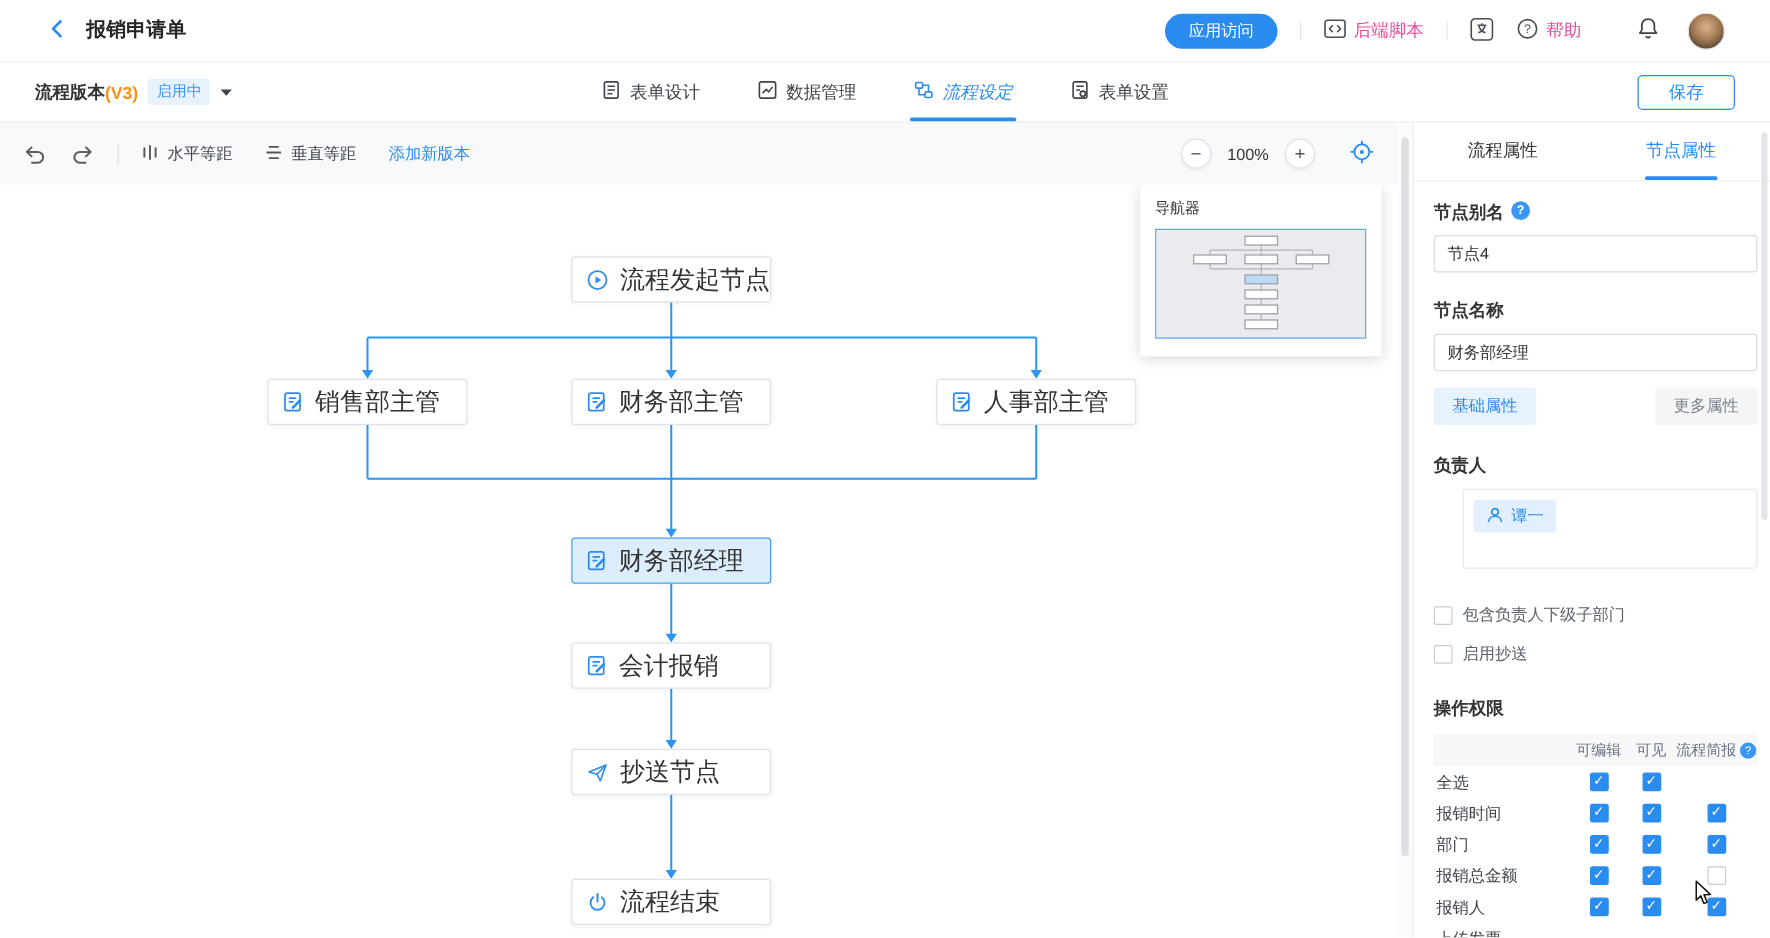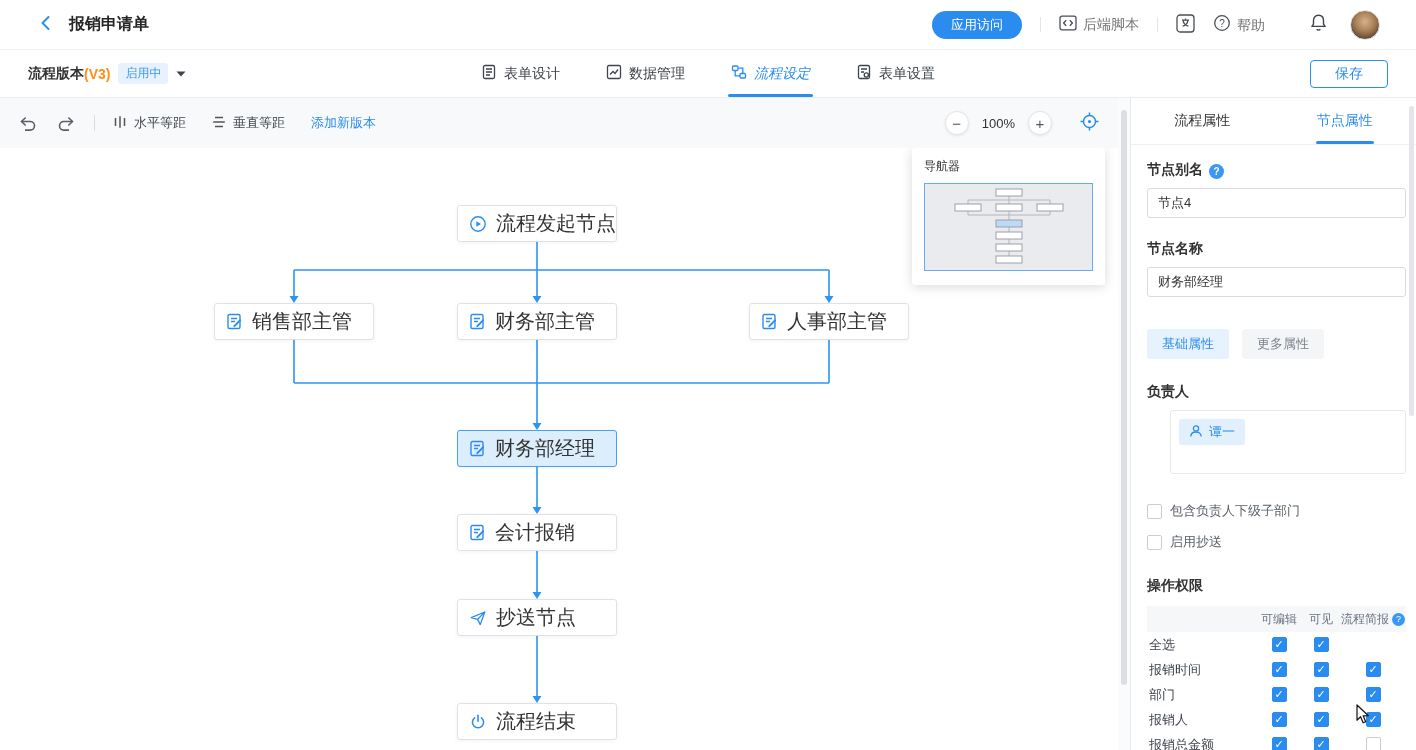--- a/index.html
+++ b/index.html
@@ -10,21 +10,21 @@
   }
 
   
   .topbar { height: 50px; display: flex; align-items: center; padding: 0 36px; border-bottom: 1px solid #eef0f2; background:#fff; }
   .topbar-left { display: flex; align-items: center; gap: 13px; }
   .back-btn { display: flex; align-items: center; cursor: pointer; }
   .page-title { font-size: 16px; font-weight: 700; color: #262626; }
   .topbar-right { margin-left: auto; display: flex; align-items: center; gap: 18px; }
   .pill-btn { background: #2b8cf0; color: #fff; font-size: 13px; height: 28px; padding: 0 19px; border-radius: 14px; display: flex; align-items: center; cursor: pointer; }
   .vdiv { width: 1px; height: 15px; background: #e3e5e9; }
-  .menu-item { display: flex; align-items: flex-end; gap: 6px; font-size: 14px; color: #737373; cursor: pointer; }
+  .menu-item { display: flex; align-items: center; gap: 6px; font-size: 14px; color: #ec4899; cursor: pointer; }
   .bell-wrap { margin-left: 26px; display:flex; align-items:center; }
   .avatar { width: 30px; height: 30px; border-radius: 50%; margin-left: 4px;
     background: radial-gradient(circle at 50% 38%, #d8b28c 0%, #a57d55 45%, #5a4433 80%, #3c2f26 100%);
     border: 1px solid #e5e5e5; }
 
   
   .subbar { height: 48px; display: flex; align-items: center; padding: 0 28px; border-bottom: 1px solid #e9ecf0; position: relative; background:#fff; }
   .version-group { display: flex; align-items: center; cursor: pointer; }
   .version-label { font-size: 14px; font-weight: 700; color: #333; }
   .version-num { font-size: 14px; font-weight: 700; color: #ff8d1a; }
@@ -68,26 +68,26 @@
   .canvas-scrollbar .thumb { position: absolute; top: 12px; left: 3px; width: 6px; height: 575px; background: #dcdee2; border-radius: 3px; cursor: pointer; }
 
   
   .panel { width: 286px; border-left: 1px solid #e8eaed; display: flex; flex-direction: column; position: relative; background: #fff; }
   .panel-tabs { height: 47px; display: flex; border-bottom: 1px solid #eef0f3; flex: none; }
   .panel-tab { flex: 1; display: flex; align-items: center; justify-content: center; font-size: 14px; color: #333; position: relative; cursor: pointer; }
   .panel-tab.active { color: #2b8cf0; }
   .panel-tab.active::after { content: ""; position: absolute; bottom: 0; left: 50%; transform: translateX(-50%); width: 58px; height: 3px; background: #2b8cf0; border-radius: 2px; }
   .panel-body { flex: 1; padding: 16px 10px 0 16px; overflow: hidden; }
 
-  .field-label { font-size: 14px; font-weight: 700; color: #333; display: flex; align-items: flex-end; gap: 6px; }
+  .field-label { font-size: 14px; font-weight: 700; color: #333; display: flex; align-items: flex-start; gap: 6px; }
   .help-dot { width: 15px; height: 15px; border-radius: 50%; background: #3b97f4; color: #fff; font-size: 10px; display: inline-flex; align-items: center; justify-content: center; cursor: pointer; flex: none; }
   .help-dot::after { content: "?"; }
   .text-input { margin-top: 9px; height: 30px; border: 1px solid #d9dce1; border-radius: 3px; width: 100%; display: flex; align-items: center; padding: 0 10px; font-size: 13px; color: #333; background:#fff; cursor: text; }
   .mt22 { margin-top: 22px; }
-  .attr-btns { margin-top: 32px; display: flex; gap: 13px; }
+  .attr-btns { margin-top: 13px; display: flex; gap: 13px; justify-content: space-between; }
   .attr-btn { height: 30px; padding: 0 15px; font-size: 13px; border-radius: 3px; display: flex; align-items: center; cursor: pointer; }
   .attr-btn.primary { background: #e6f2fe; color: #2b8cf0; }
   .attr-btn.plain { background: #f3f5f7; color: #7b828c; }
   .owner-label { margin-top: 24px; }
   .owner-box { margin-top: 9px; border: 1px solid #e6e8ec; border-radius: 3px; height: 64px; padding: 8px; cursor: pointer; margin-left: 23px; }
   .owner-tag { display: inline-flex; align-items: center; gap: 6px; background: #e2f0fd; color: #2b8cf0; font-size: 13px; height: 26px; padding: 0 10px; border-radius: 3px; cursor: pointer; }
   .check-row { display: flex; align-items: center; gap: 8px; font-size: 13px; color: #5a6069; margin-top: 13px; }
   .check-row.first { margin-top: 28px; }
   .cb { width: 15px; height: 15px; border: 1px solid #c8ccd3; border-radius: 2px; background: #fff; display: flex; align-items: center; justify-content: center; cursor: pointer; flex: none; }
   .cb.checked { background: #2b8cf0; border-color: #2b8cf0; }
@@ -485,30 +485,30 @@
           <span class="cb checked"></span>
           <span class="cb checked"></span>
         </div>
         <div class="perm-row">
           <span class="row-label">部门</span>
           <span class="cb checked"></span>
           <span class="cb checked"></span>
           <span class="cb checked"></span>
         </div>
         <div class="perm-row">
+          <span class="row-label">报销总金额</span>
+          <span class="cb checked"></span>
+          <span class="cb checked"></span>
+          <span class="cb"></span>
+        </div>
+        <div class="perm-row">
           <span class="row-label">报销人</span>
           <span class="cb checked"></span>
           <span class="cb checked"></span>
           <span class="cb checked"></span>
-        </div>
-        <div class="perm-row">
-          <span class="row-label">报销总金额</span>
-          <span class="cb checked"></span>
-          <span class="cb checked"></span>
-          <span class="cb"></span>
         </div>
         <div class="perm-row">
           <span class="row-label">上传发票</span>
 
         </div>
       </div>
     </div>
 
     <div class="panel-scrollbar"></div>
   </aside>

